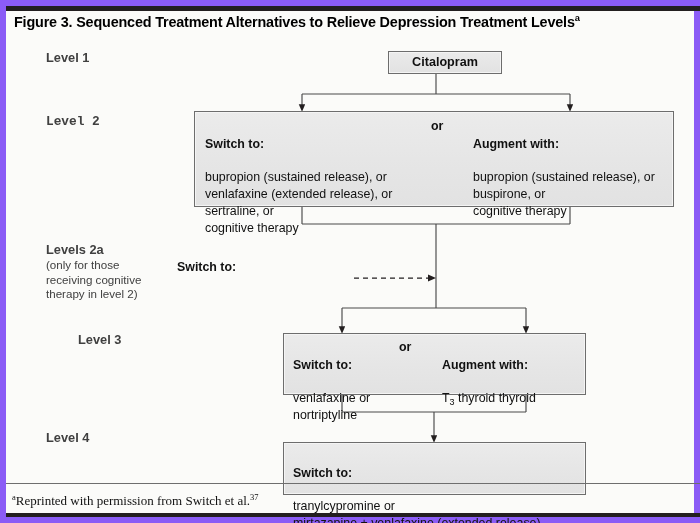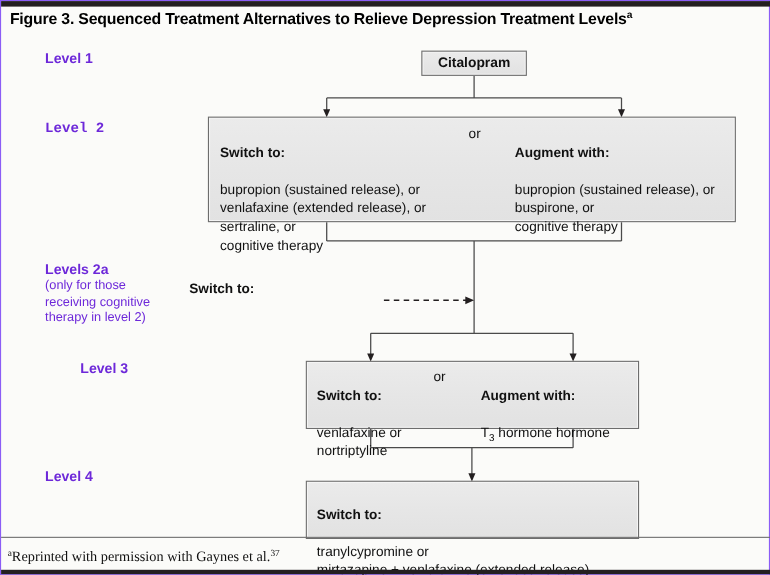--- a/index.html
+++ b/index.html
@@ -14,21 +14,21 @@
     color: #1a1a1a;
     overflow: hidden;
   }
 
   #figure-root {
     position: relative;
     width: 700px;
     height: 523px;
     box-sizing: border-box;
     background: #fbfbf9;
-    border: 1px solid #8b5cf6;
+    border: 6px solid #8b5cf6;
   }
 
   
   .rule-top {
     position: absolute;
     left: 0; top: 0;
     width: 700px; height: 5px;
     background: #231f20;
   }
   .rule-bottom {
@@ -74,21 +74,21 @@
   .footnote sup {
     font-size: 8.5px;
     vertical-align: super;
   }
 
   
   .level-label {
     position: absolute;
     font-size: 12.8px;
     font-weight: bold;
-    color: #6d28d9;
+    color: #404040;
     line-height: 1.28;
     white-space: nowrap;
   }
   .level-label .sub {
     display: block;
     font-weight: normal;
     font-size: 11.6px;
     white-space: normal;
     width: 120px;
     line-height: 1.23;
@@ -113,29 +113,29 @@
     line-height: 1.355;
     color: #111;
     white-space: pre-line;
   }
   .box-head {
     font-weight: bold;
   }
   .or-token {
     position: absolute;
     font-size: 12.4px;
-    font-weight: normal;
+    font-weight: bold;
     color: #111;
   }
 
   
   #node-citalopram {
     left: 382px;
     top: 45px;
-    width: 96px;
+    width: 114px;
     height: 23px;
   }
   #node-citalopram .cit-label {
     position: absolute;
     left: 0; right: 0;
     top: 3px;
     text-align: center;
     font-size: 12.6px;
     font-weight: bold;
     color: #111;
@@ -298,35 +298,35 @@
       <div class="box-text col-left">
         <div class="box-head">Switch to:</div>
         <div>venlafaxine or
 nortriptyline</div>
       </div>
 
       <div class="or-token">or</div>
 
       <div class="box-text col-right">
         <div class="box-head">Augment with:</div>
-        <div><span>T</span><sub>3</sub><span> hormone hormone</span></div>
+        <div><span>T</span><sub>3</sub><span> thyroid thyroid</span></div>
       </div>
 
     </div>
   </div>
 
   <div class="node" id="node-level4">
     <div class="node-inner">
       <div class="box-text col-left">
         <div class="box-head">Switch to:</div>
         <div>tranylcypromine or
 mirtazapine + venlafaxine (extended release)</div>
       </div>
     </div>
   </div>
 
   <div class="rule-footnote"></div>
 
-  <div class="footnote"><sup>a</sup><span>Reprinted with permission with Gaynes et al.</span><sup>37</sup></div>
+  <div class="footnote"><sup>a</sup><span>Reprinted with permission from Switch et al.</span><sup>37</sup></div>
 
   <div class="rule-bottom"></div>
 
 </div>
 
 </body></html>

